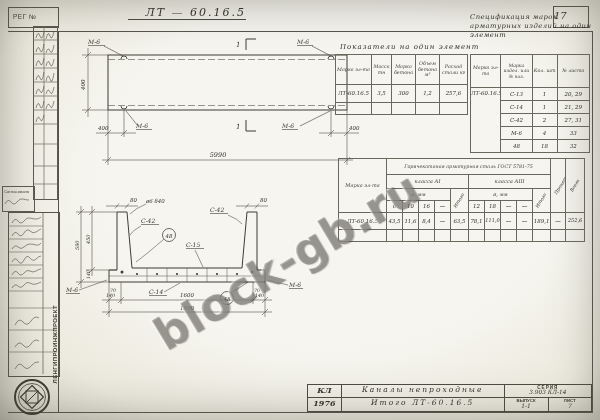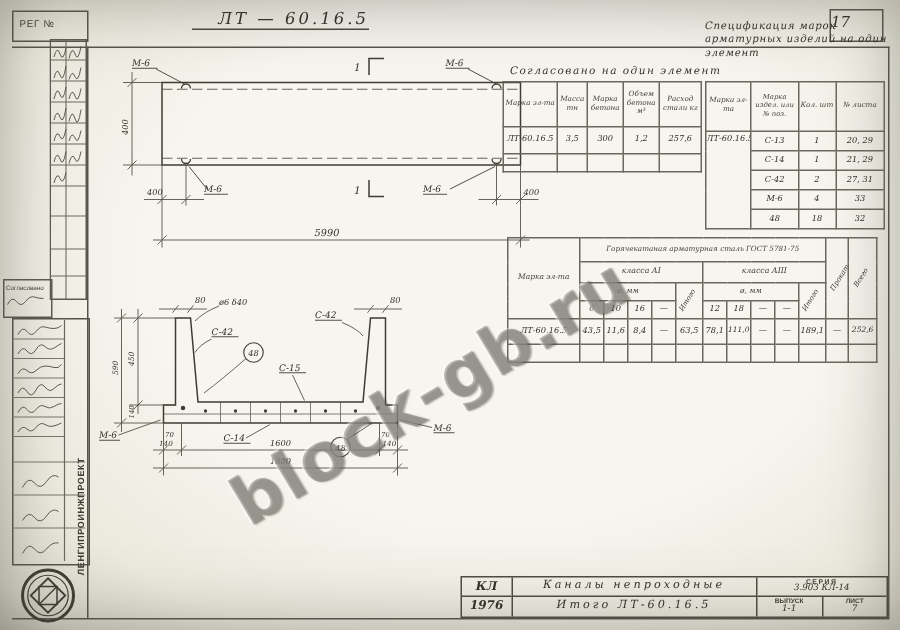--- a/index.html
+++ b/index.html
@@ -282,21 +282,21 @@
       <line x1="40" y1="120" x2="210" y2="120"></line>
       <line x1="44" y1="123" x2="50" y2="117"></line>
         <line x1="200" y1="123" x2="206" y2="117"></line>
     </g>
     <text x="44" y="105" font-size="4.8">140</text>
     <text x="125" y="105" font-size="5.5" text-anchor="middle">1600</text>
     <text x="193" y="105" font-size="4.8">140</text>
     <text x="125" y="117.5" font-size="5.5" text-anchor="middle">1880</text>
   </svg>
 
-  <div class="abs hw" style="left:340px;top:43px;font-size:7px;letter-spacing:1px;white-space:nowrap;">Согласовано на один элемент</div>
+  <div class="abs hw" style="left:340px;top:43px;font-size:7px;letter-spacing:1px;white-space:nowrap;">Показатели на один элемент</div>
   <table class="dtable abs" style="left:335px;top:54px;width:132px;">
     <colgroup>
         <col style="width:36px">
         <col style="width:20px">
         <col style="width:24px">
         <col style="width:24px">
         <col style="width:28px">
       </colgroup>
     <tbody>
         <tr style="height:30px;">

